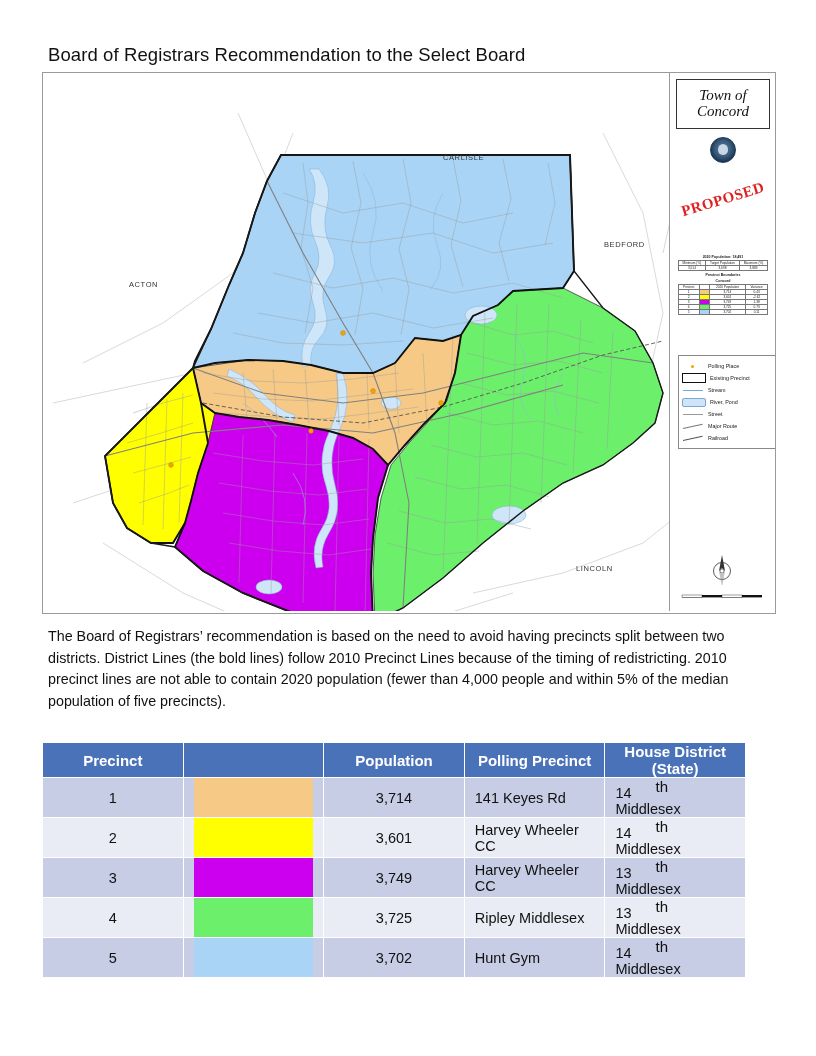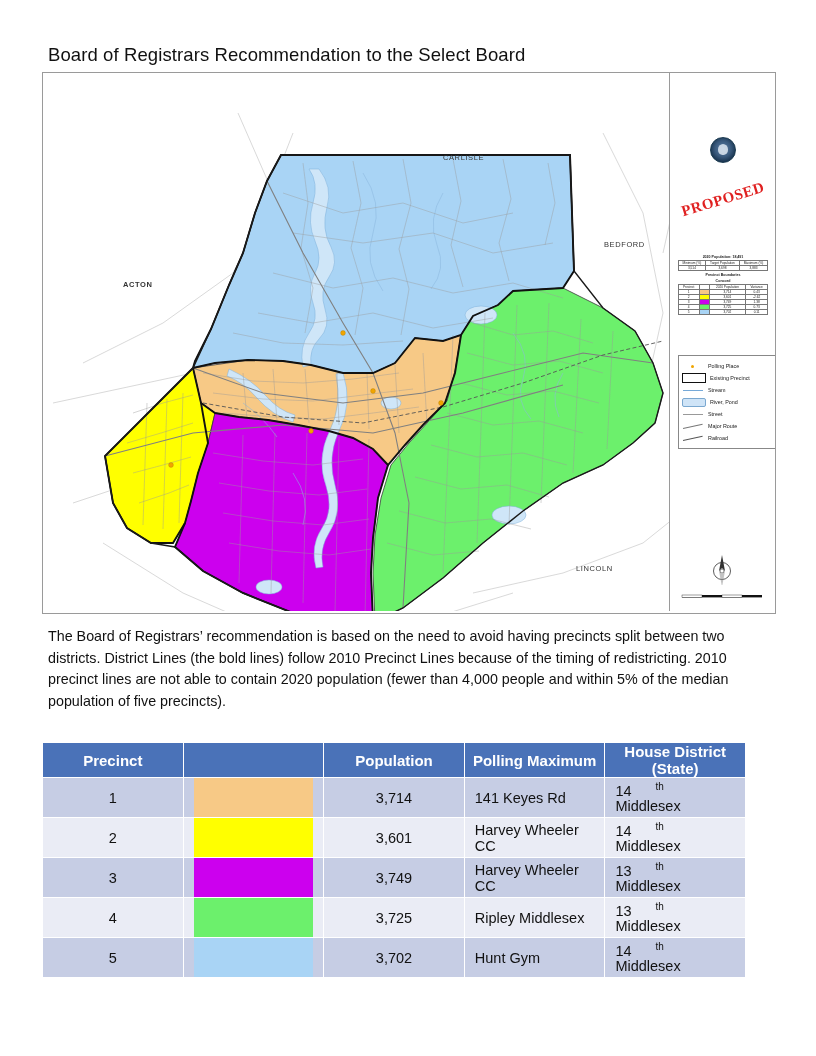--- a/index.html
+++ b/index.html
@@ -253,21 +253,21 @@
     padding: 0 10px;
   }
   table.precincts tr.odd td { background: #c6cde4; }
   table.precincts tr.even td { background: #eaecf5; }
   td.c-num { text-align: center; width: 112px; }
   td.c-color { width: 78px; padding: 0; }
   td.c-pop { text-align: center; width: 112px; }
   td.c-poll { text-align: left; width: 196px; margin-left: 24px; }
   td.c-house { text-align: left; width: 206px; }
   .swatch { width: 100%; height: 100%; display: block; }
-  sup { font-size: 10px; vertical-align: super; padding-left: 24px; }
+  sup { font-size: 15px; vertical-align: super; padding-left: 24px; }
 </style>
 </head>
 <body>
 
 <div class="page">
 
   <div class="doc-title">Board of Registrars Recommendation to the Select Board</div>
 
   <div class="map-frame">
 
@@ -418,27 +418,31 @@
           <circle cx="330" cy="318" r="2.4"></circle>
           <circle cx="268" cy="358" r="2.4"></circle>
           <circle cx="128" cy="392" r="2.4"></circle>
           <circle cx="398" cy="330" r="2.4"></circle>
           <circle cx="300" cy="260" r="2.4"></circle>
         </g>
       </svg>
 
       <div class="map-label" style="left:356px; top:80px;margin-left:44px;">CARLISLE</div>
       <div class="map-label" style="left:561px; top:167px;">BEDFORD</div>
-      <div class="map-label" style="left:80px; top:207px;font-weight:bold;">ACTON</div>
+      <div class="map-label" style="left:86px; top:207px;">ACTON</div>
       <div class="map-label" style="left:505px; top:491px;padding-left:28px;">LINCOLN</div>
 
     </div>
 
     <div class="side-panel">
 
+      <div class="town-box">
+        <span>Town of</span>
+        <span>Concord</span>
+      </div>
 
       <div class="town-seal"></div>
 
       <div class="proposed-stamp">PROPOSED</div>
 
       <div class="mini-table">
         <div class="mt-title">2020 Population: 18,491</div>
         <table>
           <tbody>
               <tr>
@@ -545,21 +549,21 @@
 
   <div class="para">The Board of Registrars’ recommendation is based on the need to avoid having precincts split between two districts.  District Lines (the bold lines) follow 2010 Precinct Lines because of the timing of redistricting.  2010 precinct lines are not able to contain 2020 population (fewer than 4,000 people and within 5% of the median population of five precincts).</div>
 
   <div class="tbl-wrap">
     <table class="precincts">
       <thead>
         <tr>
           <th>Precinct</th>
           <th></th>
           <th>Population</th>
-          <th>Polling Maximum</th>
+          <th>Polling Precinct</th>
           <th>House District (State)</th>
         </tr>
       </thead>
       <tbody>
         <tr class="odd">
           <td class="c-num">1</td>
           <td class="c-color">
               <span class="swatch" style="background:#f7c986"></span>
             </td>
           <td class="c-pop">3,714</td>

